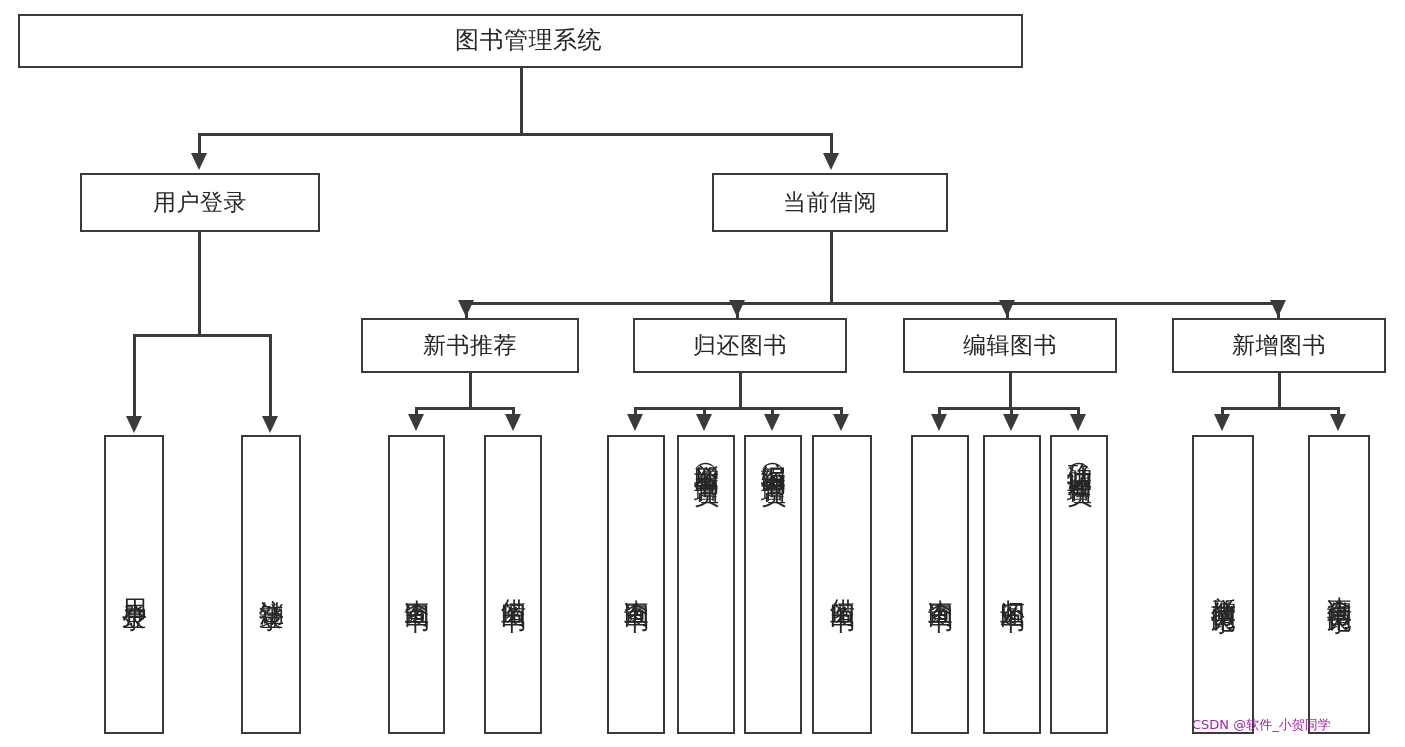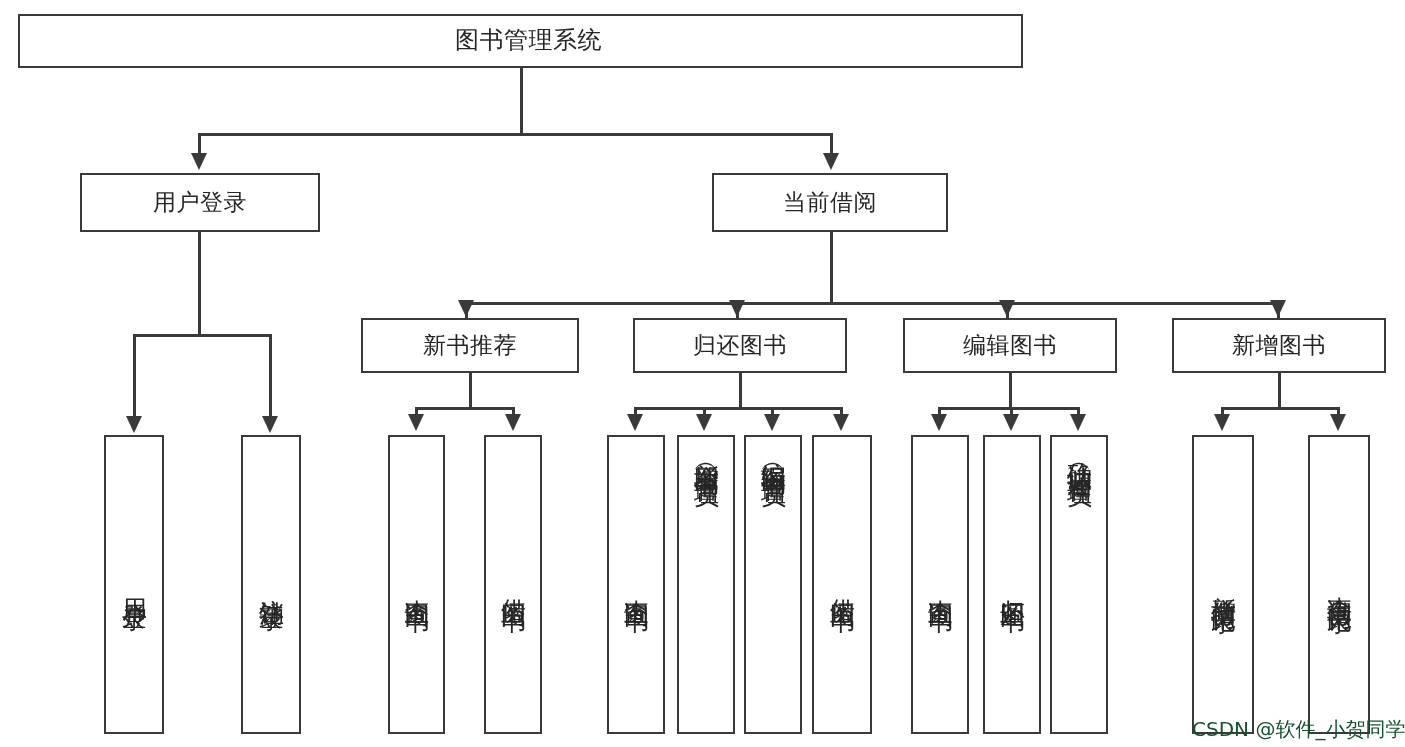--- a/index.html
+++ b/index.html
@@ -72,22 +72,22 @@
     position: absolute;
     width: 0;
     height: 0;
     border-left: 8px solid transparent;
     border-right: 8px solid transparent;
     border-top: 17px solid #3a3a3a;
   }
   
   #watermark {
     position: absolute;
-    color: #14532d;
-    font-size: 20px;
+    color: #a21caf;
+    font-size: 13px;
     white-space: nowrap;
     font-family: "DejaVu Sans", "Liberation Sans", sans-serif;
   }
 </style>
 </head>
 <body>
 
 <div id="canvas">
 
   <div class="vline" style="left:520px; top:68px; height:67px;"></div>

